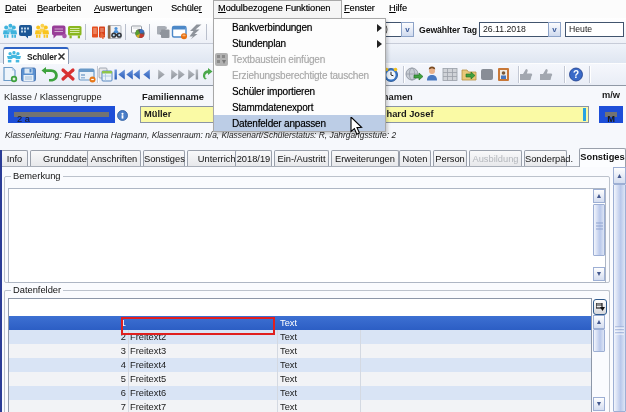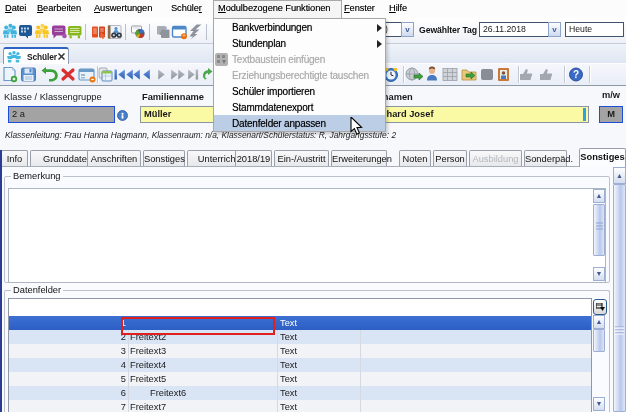--- a/index.html
+++ b/index.html
@@ -20,21 +20,21 @@
 
 #tabstrip{left:0;top:44px;width:626px;height:20px;background:linear-gradient(#eff3fa,#dfe6f1);border-bottom:1px solid #fdfdfe;box-sizing:border-box;}
 #doctab{left:3px;top:47px;width:66px;height:17px;background:#fff;border:1px solid #8e9db4;border-bottom:none;border-top:2px solid #2e63c4;border-radius:3px 3px 0 0;box-sizing:border-box;}
 
 #toolbar2{left:0;top:64px;width:626px;height:22px;background:linear-gradient(#f5f7fc,#e9edf6);border-bottom:1px solid #9099a6;box-sizing:border-box;}
 .sep2{position:absolute;top:2px;width:1px;height:17px;background:#c3c8d4;border-right:1px solid #fff;}
 
 #form{left:0;top:86px;width:626px;height:62px;background:#f6f8fc;}
 .flabel{position:absolute;top:9px;font-size:9.3px;}
 .bold{font-weight:bold;}
-.ffield{position:absolute;height:17px;box-sizing:border-box;border:1px solid #1d4ed8;background:#a3a3a3;font-size:9.3px;line-height:15px;padding-left:3px;}
+.ffield{position:absolute;height:17px;box-sizing:border-box;border:6px solid #1d4ed8;background:#737373;font-size:9.3px;line-height:15px;padding-left:3px;}
 .yellow{background:#fafaa5;border:1px solid #8a94a5;font-weight:bold;}
 #klassenleitung{position:absolute;left:5px;top:130px;font-size:8.4px;font-style:italic;color:#222;}
 
 #pagetabs{left:0;top:148px;width:626px;height:19px;}
 .ptab{position:absolute;top:2px;height:17px;background:linear-gradient(#f9f9fa,#e6e7ea);border:1px solid #9aa0ab;border-bottom:none;border-radius:2px 2px 0 0;box-sizing:border-box;font-size:9.3px;text-align:center;line-height:16px;color:#111;}
 .ptab.active{top:0;height:19px;background:#fcfdff;font-weight:bold;z-index:3;}
 .ptab.disabled{color:#b4b7bc;}
 
 #content{left:0;top:167px;width:626px;height:245px;background:#fafbfe;}
 fieldset{position:absolute;margin:0;padding:0;border:1px solid #bcc2cc;border-radius:2px;}
@@ -391,21 +391,21 @@
 
 <div class="abs" style="left:0;top:166px;width:626px;height:1px;background:#a8aeb8;z-index:2;"></div>
 <div id="pagetabs" class="abs">
 <div class="ptab" style="left:1px;width:27px;">Info</div>
 <div class="ptab" style="left:30px;width:75px;">Grunddaten</div>
 <div class="ptab" style="left:87px;width:54px;">Anschriften</div>
 <div class="ptab" style="left:143px;width:42px;">Sonstiges</div>
 <div class="ptab" style="left:187px;width:62px;">Unterricht</div>
 <div class="ptab" style="left:235px;width:37px;">2018/19</div>
 <div class="ptab" style="left:274px;width:55px;">Ein-/Austritt</div>
-<div class="ptab" style="left:331px;width:56px;">Erweiterungen</div>
+<div class="ptab" style="left:331px;width:68px;">Erweiterungen</div>
 <div class="ptab" style="left:399px;width:32px;">Noten</div>
 <div class="ptab" style="left:433px;width:34px;">Person</div>
 <div class="ptab disabled" style="left:469px;width:53px;">Ausbildung</div>
 <div class="ptab" style="left:524px;width:43px;">Sonderpäd.</div>
 <div class="ptab active" style="left:579px;width:47px;">Sonstiges</div>
 </div>
 
 <div id="content" class="abs">
   <fieldset style="left:4px;top:4px;width:604px;height:110px;">
       <legend>Bemerkung</legend>
@@ -459,21 +459,21 @@
     <div class="grow r3" style="top:73px;">
         <div class="gcell" style="left:0;width:119px;text-align:right;padding-right:2px;">5</div>
         <div class="gcell" style="left:121px;">Freitext5</div>
         <div class="gcell" style="left:271px;">Text</div>
         <div class="vline" style="left:119px;"></div>
         <div class="vline" style="left:268px;"></div>
         <div class="vline" style="left:351px;"></div>
       </div>
     <div class="grow r2" style="top:87px;">
         <div class="gcell" style="left:0;width:119px;text-align:right;padding-right:2px;">6</div>
-        <div class="gcell" style="left:121px;margin-left:20px;">Freitext6</div>
+        <div class="gcell" style="left:121px;">Freitext6</div>
         <div class="gcell" style="left:271px;">Text</div>
         <div class="vline" style="left:119px;"></div>
         <div class="vline" style="left:268px;"></div>
         <div class="vline" style="left:351px;"></div>
       </div>
     <div class="grow r3" style="top:101px;">
         <div class="gcell" style="left:0;width:119px;text-align:right;padding-right:2px;">7</div>
         <div class="gcell" style="left:121px;">Freitext7</div>
         <div class="gcell" style="left:271px;">Text</div>
         <div class="vline" style="left:119px;"></div>

